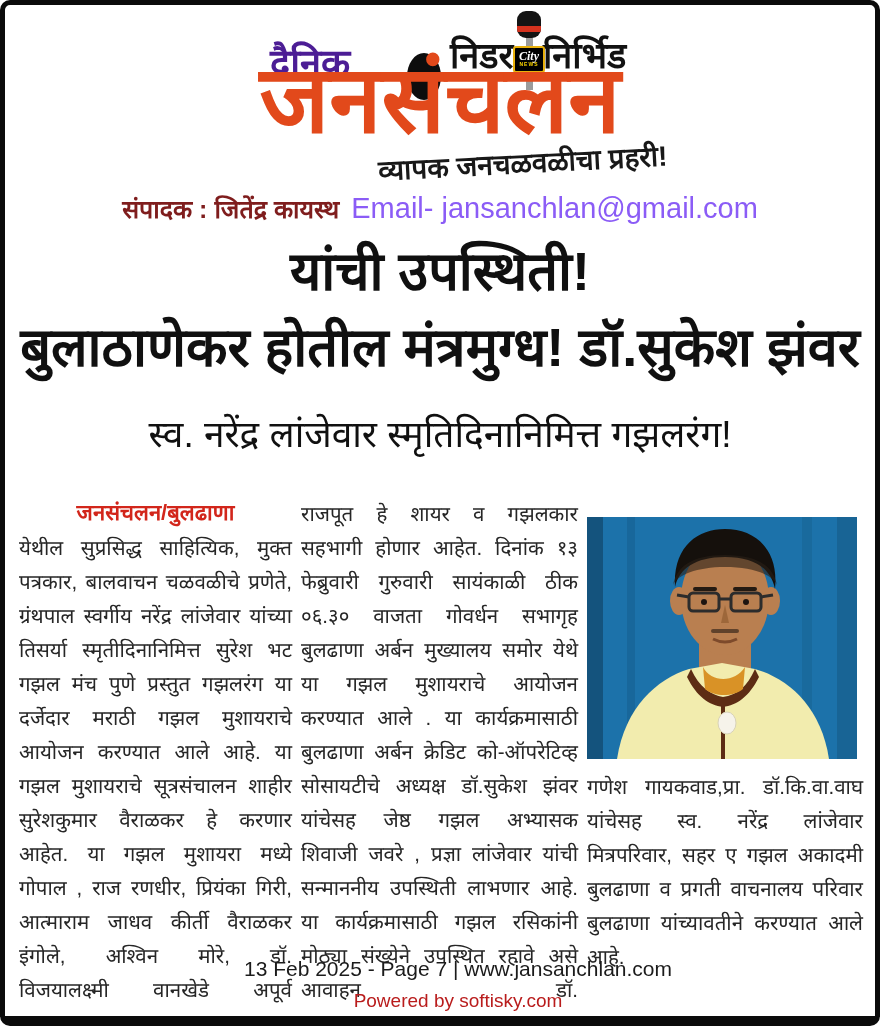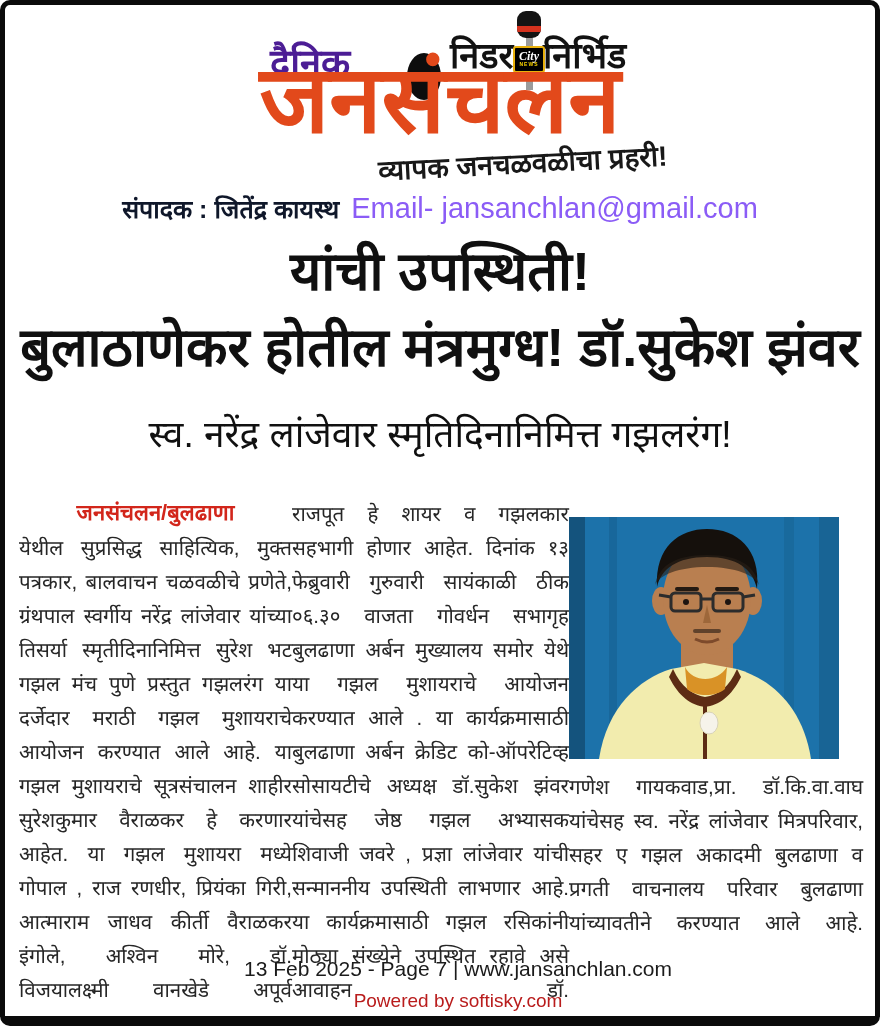--- a/index.html
+++ b/index.html
@@ -50,37 +50,37 @@
   }
   .tagline {
     position:absolute; top:138px; left:50%; margin-left:-62px;
     font-size:28px; font-weight:800; color:#181818; transform:rotate(-3deg);
     white-space:nowrap;
   }
   .editor-row {
     position:absolute; top:186px; left:0; width:100%;
     display:flex; justify-content:center; align-items:baseline; gap:12px;
   }
-  .editor-name { font-size:25px; font-weight:800; color:#0f172a; }
+  .editor-name { font-size:25px; font-weight:800; color:#7f1d1d; }
   .editor-email { font-size:29px; color:#8b5cf6; }
 
   
   .headline {
     position:absolute; top:228px; left:0; width:100%; text-align:center;
     font-size:54px; font-weight:800; color:#101010; line-height:76px;
   }
   .subheadline {
     position:absolute; top:402px; left:0; width:100%; text-align:center;
     font-size:37px; font-weight:400; color:#101010;
   }
 
   
   .body-grid {
     position:absolute; top:492px; left:14px; right:12px;
-    display:grid; grid-template-columns:273px 277px 1fr; 
+    display:grid; grid-template-columns:273px 277px 1fr; column-gap:9px;
   }
   .dateline {
     text-align:center; font-size:22px; font-weight:800; line-height:32px;
     margin-bottom:2px;
   }
   .body-text {
     font-size:20.5px; line-height:34px; color:#262626;
     text-align:justify; text-align-last:justify; word-spacing:2px;
   }
   .photo-wrap { width:270px; height:242px; margin-top:20px; }

